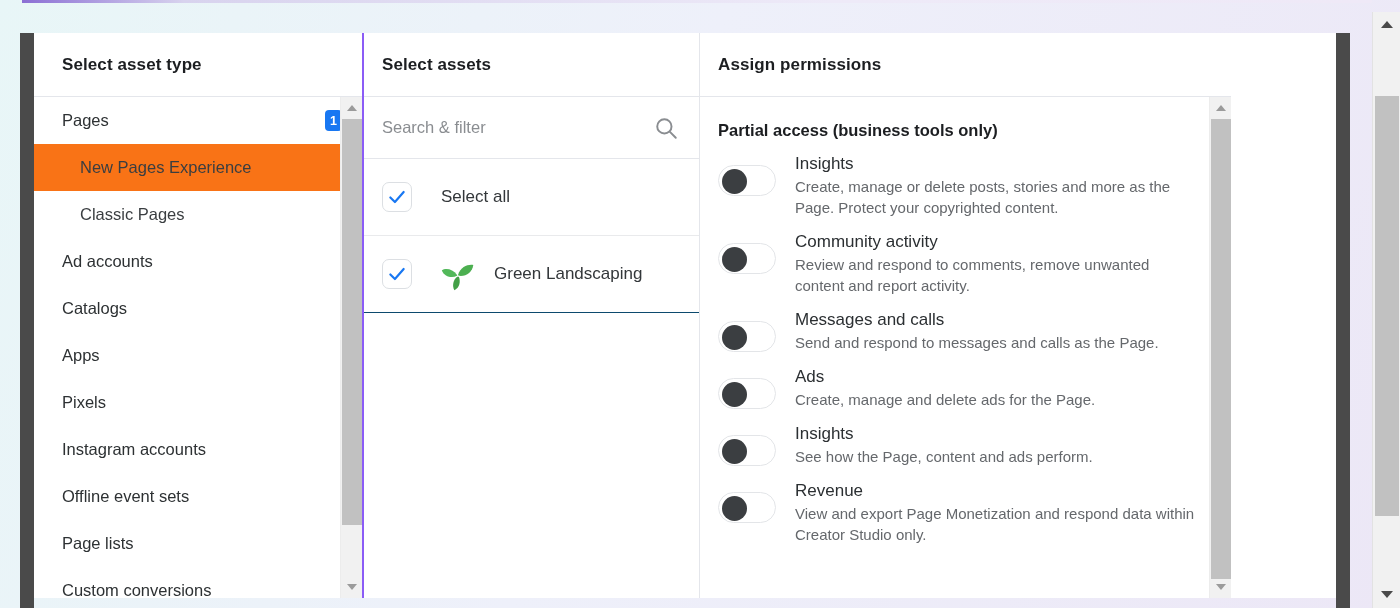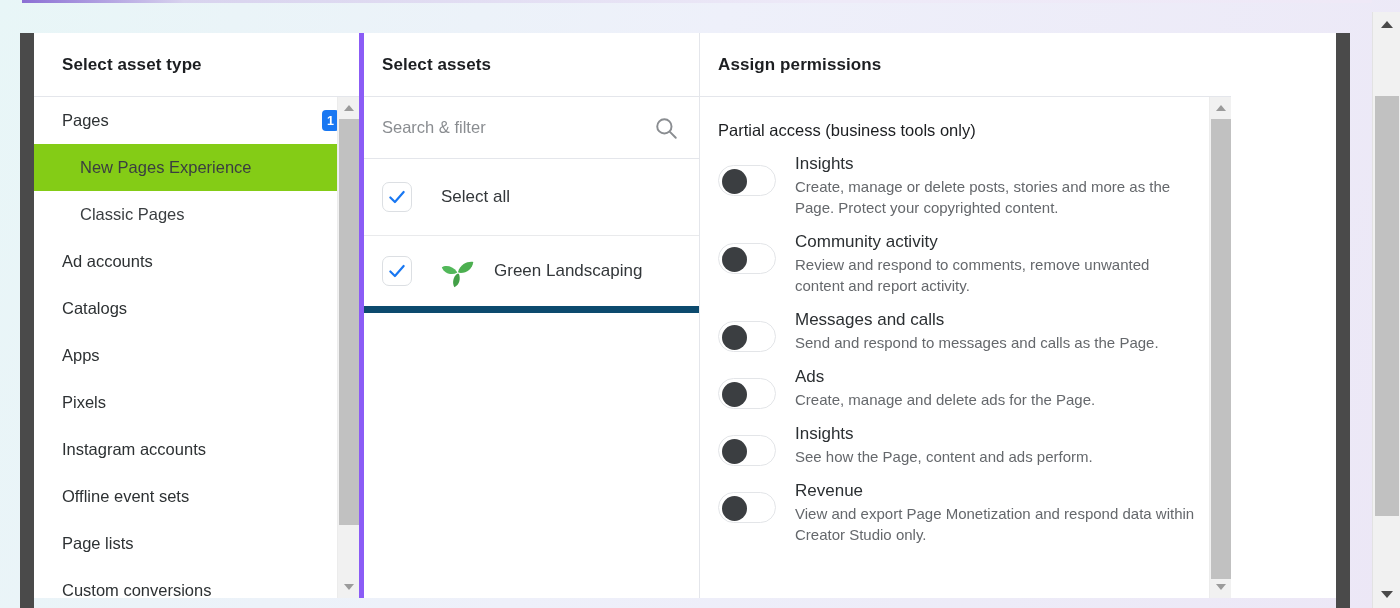--- a/index.html
+++ b/index.html
@@ -60,21 +60,21 @@
   .dialog {
     position: absolute;
     top: 33px; left: 34px;
     width: 1302px; height: 565px;
     background: #ffffff;
     display: flex;
     overflow: hidden;
   }
 
   .col { position: relative; height: 565px; background: #fff; }
-  .col-assettype { width: 330px; border-right: 5px solid #8b5cf6; }
+  .col-assettype { width: 330px; border-right: 2px solid #8b5cf6; }
   .col-assets    { width: 336px; border-right: 1px solid #e4e6eb; }
   .col-perms     { width: 531px; }
 
   .col-header {
     height: 64px;
     display: flex; align-items: center;
     padding: 0 0 0 28px;
     border-bottom: 1px solid #e4e6eb;
     font-size: 17px; font-weight: bold; color: #1c1e21;
     letter-spacing: .1px;
@@ -87,21 +87,21 @@
   
   .type-item {
     position: relative;
     height: 47px;
     display: flex; align-items: center;
     padding: 0 20px 0 28px;
     font-size: 16.5px; color: #2d3133;
     white-space: nowrap;
   }
   .type-item.sub { padding-left: 46px; color: #3a3e41; }
-  .type-item.active { background: #84cc16; }
+  .type-item.active { background: #f97316; }
   .type-item .label { flex: 1; }
   .badge {
     min-width: 17px; height: 21px;
     background: #1877f2; color: #fff;
     border-radius: 4px;
     font-size: 12.5px; font-weight: bold;
     display: flex; align-items: center; justify-content: center;
     padding: 0 4px;
   }
 
@@ -136,34 +136,34 @@
   .magnifier { width: 26px; height: 26px; flex: 0 0 26px; }
 
   
   .asset-row {
     height: 77px;
     display: flex; align-items: center;
     padding: 0 18px;
     border-bottom: 1px solid #e9eaec;
     text-align: right;
   }
-  .asset-row.last { border-bottom: 7px solid #0c4a6e; }
+  .asset-row.last { border-bottom: 1px solid #0c4a6e; }
   .cbx {
     width: 30px; height: 30px; flex: 0 0 30px;
     border: 1px solid #dcdfe3; border-radius: 7px;
     background: #fff;
     display: flex; align-items: center; justify-content: center;
   }
   .asset-label { font-size: 17px; color: #33373a; margin-left: 29px; }
   .asset-row .avatar { width: 36px; height: 36px; margin-left: 28px; flex: 0 0 36px; }
   .asset-row .avatar + .asset-label { margin-left: 18px; }
 
   
   .perm-section-title {
-    font-size: 16.5px; font-weight: normal; color: #1c1e21;
+    font-size: 16.5px; font-weight: bold; color: #1c1e21;
     padding: 24px 18px 6px 18px;
   }
   .perm-row { display: flex; padding: 6px 30px 6px 18px; }
   .toggle {
     width: 58px; height: 31px; flex: 0 0 58px;
     border: 1px solid #e3e5e8; border-radius: 16px;
     background: #fff;
     margin-top: 13px;
     position: relative;
   }

